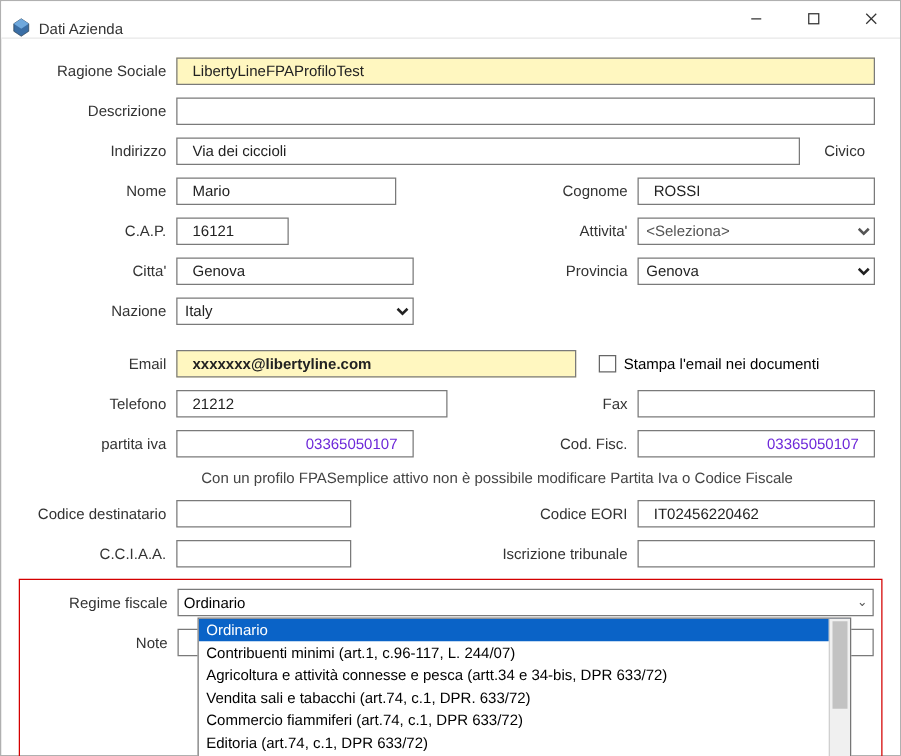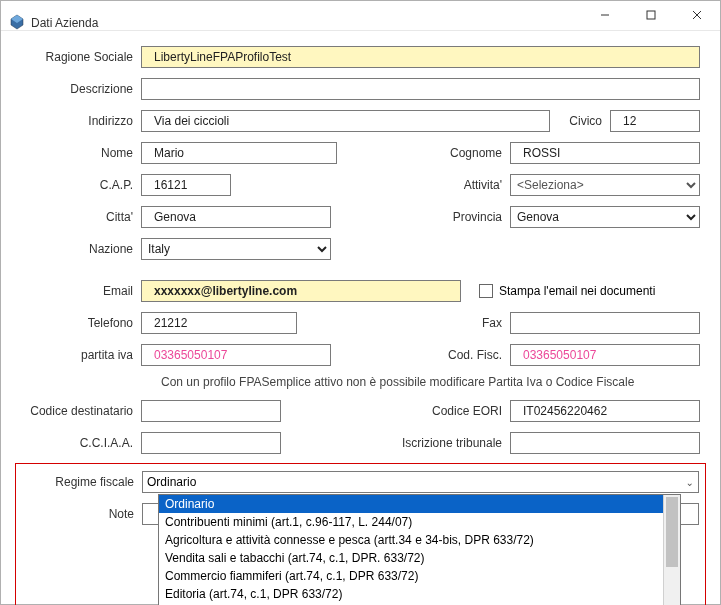--- a/index.html
+++ b/index.html
@@ -9,21 +9,21 @@
   .titlebar .icon { width: 16px; height: 16px; margin: 0 6px 0 8px; display:flex; align-items:center; justify-content:center;}
   .titlebar .title { flex: 0 0 auto; color: #333; }
   .titlebar .spacer { flex: 1; }
   .titlebar .btn { width: 46px; height: 30px; display: flex; align-items: center; justify-content: center; color: #333; }
   .content { flex: 1; padding: 14px 20px 0 20px; position: relative; }
   .row { display: flex; align-items: center; margin-bottom: 8px; min-height: 24px; }
   .label { text-align: right; color: #333; padding-right: 8px; }
   .lbl-l { width: 120px; flex: 0 0 120px; }
   input.fld, select.fld { height: 22px; border: 1px solid #7a7a7a; padding: 1px 12px; background: #fff; color: #222; }
   input.fld.yellow { background: #fff7c0; }
-  input.fld.readonly { color: #ec4899; }
+  input.fld.readonly { color: #6d28d9; text-align: right; }
   select.fld { padding: 0 2px; }
   .flex1 { flex: 1; }
   .checkbox { width: 14px; height: 14px; border: 1px solid #666; display:inline-block; margin-right:6px; flex:0 0 14px;}
   .infoline { color: #444; margin: 4px 0 10px 140px; }
   .redbox { border: 1px solid #d40000; position: relative; padding: 6px 0 6px 0; margin-left: -6px; margin-right: -6px;}
   .redbox .row { padding: 0 6px; }
   .dropdown-panel { position: absolute; left: 142px; right: 24px; top: 24px; background: #fff; border: 1px solid #767676; z-index: 5; max-height: 150px; overflow: hidden;}
   .dropdown-panel .opt { padding: 2px 6px; white-space: nowrap; overflow: hidden; text-overflow: clip; }
   .dropdown-panel .opt.sel { background: #0a63c7; color: #fff; }
   .dropdown-scrollbar { position:absolute; right:0; top:0; bottom:0; width:17px; background:#f0f0f0; border-left:1px solid #d0d0d0;}
@@ -72,26 +72,25 @@
 
     <div class="row">
       <div class="label lbl-l">Descrizione</div>
       <input class="fld flex1" value="" style="">
     </div>
 
     <div class="row">
       <div class="label lbl-l">Indirizzo</div>
       <input class="fld" style="flex: 1 1 0%;" value="Via dei ciccioli">
       <div class="label" style="width:60px">Civico</div>
-      <input class="fld" style="width: 90px;" value="12">
     </div>
 
     <div class="row">
       <div class="label lbl-l">Nome</div>
-      <input class="fld" style="width: 196px;" value="Mario">
+      <input class="fld" style="width: 176px;" value="Mario">
       <div class="label flex1" style="text-align:right">Cognome</div>
       <input class="fld" style="width: 190px;" value="ROSSI">
     </div>
 
     <div class="row">
       <div class="label lbl-l">C.A.P.</div>
       <input class="fld" style="width: 90px;" value="16121">
       <div class="label flex1" style="text-align:right">Attivita'</div>
       <select class="fld" style="width:190px;color:#555">
         <option>&lt;Seleziona&gt;</option>
@@ -117,21 +116,21 @@
     <div class="row" style="margin-top:18px">
       <div class="label lbl-l">Email</div>
       <input class="fld yellow" style="width: 320px; font-weight: bold;" value="xxxxxxx@libertyline.com">
       <div style="width:18px"></div>
       <span class="checkbox"></span>
       <span>Stampa l'email nei documenti</span>
     </div>
 
     <div class="row">
       <div class="label lbl-l">Telefono</div>
-      <input class="fld" style="width: 156px;" value="21212">
+      <input class="fld" style="width: 217px;" value="21212">
       <div class="label flex1" style="text-align:right">Fax</div>
       <input class="fld" style="width: 190px;" value="">
     </div>
 
     <div class="row">
       <div class="label lbl-l">partita iva</div>
       <input class="fld readonly" style="width: 190px;" readonly="" value="03365050107">
       <div class="label flex1" style="text-align:right">Cod. Fisc.</div>
       <input class="fld readonly" style="width: 190px;" readonly="" value="03365050107">
     </div>

